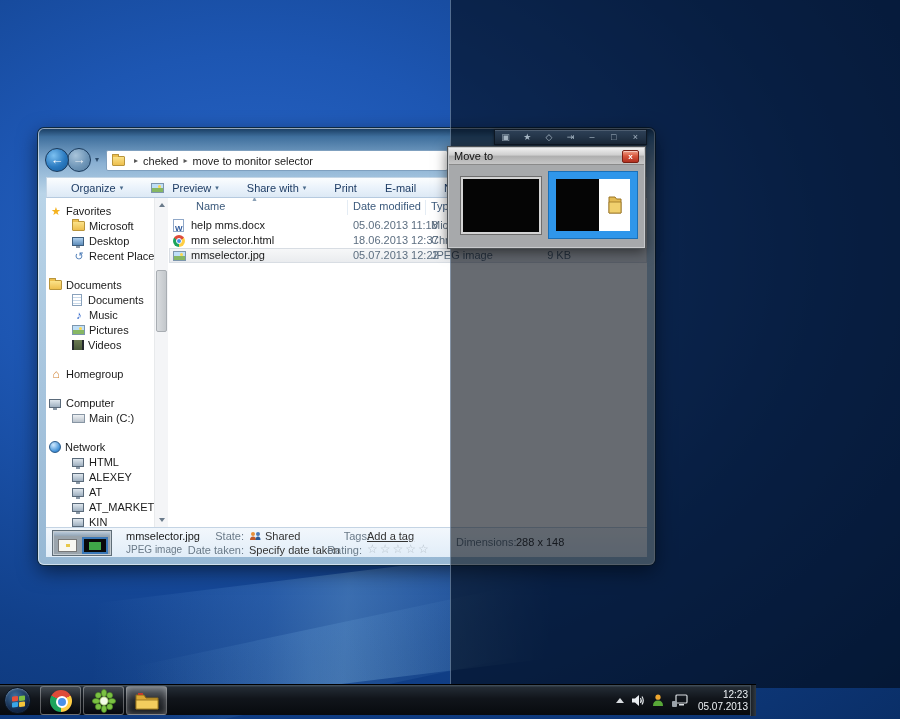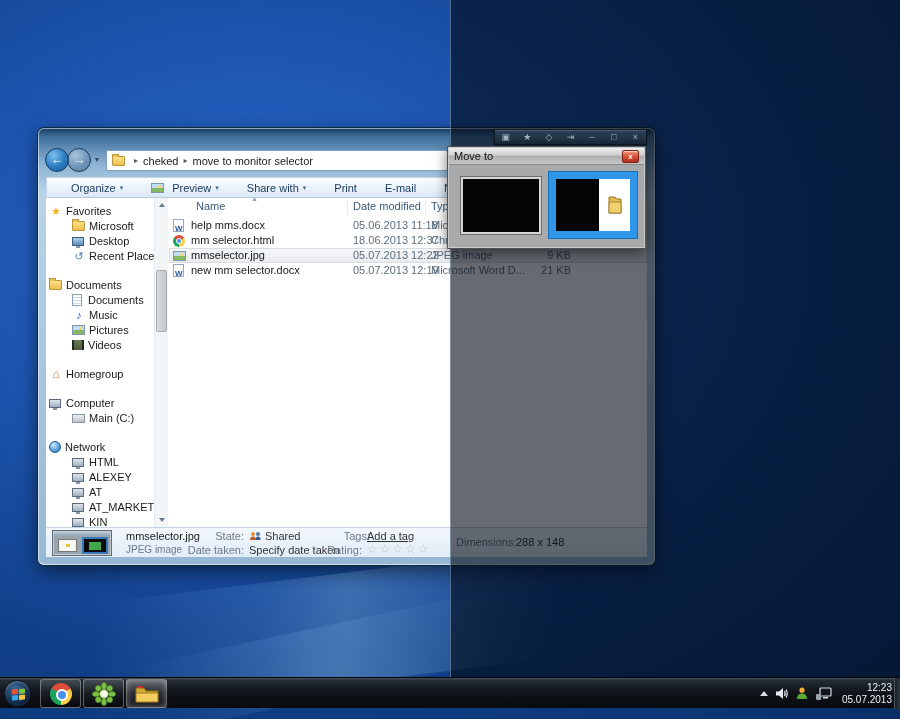--- a/index.html
+++ b/index.html
@@ -110,21 +110,21 @@
   .mon1 { position:absolute; left:13px; top:30px; width:80px; height:57px; background:#050505;
     border:2px solid #d4d4d4; box-shadow:0 0 0 1px #6e6e6e; }
   .mon2 { position:absolute; left:101px; top:25px; width:88px; height:66px; background:#2f96ea;
     padding:7px; box-shadow:0 0 0 1px #1a70b8; }
   .mon2-inner { width:100%; height:100%; background:#fff; display:flex; }
   .m2-black { width:43px; height:100%; background:#050505; }
   .m2-white { flex:1; position:relative; }
   .m2-white svg { position:absolute; left:50%; top:50%; transform:translate(-50%,-50%); }
 
   
-  .taskbar { position:absolute; left:0; bottom:11px; width:900px; height:31px; z-index:9;
+  .taskbar { position:absolute; left:0; bottom:4px; width:756px; height:31px; z-index:9;
     background:linear-gradient(180deg,#46545f 0%, #232b34 8%, #11151b 45%, #070a0e 100%);
     border-top:1px solid #000; }
   .start { position:absolute; left:4px; top:2px; width:32px; height:27px; }
   .orb { width:27px; height:27px; border-radius:50%;
     background:radial-gradient(circle at 40% 32%, #3e6f9e, #13294a 62%, #0a1528 100%);
     border:1px solid #0a1420; position:relative; box-shadow:inset 0 1px 2px rgba(255,255,255,.35); }
   .flag { position:absolute; left:7px; top:8px; width:13px; height:11px; display:grid;
     grid-template-columns:1fr 1fr; grid-template-rows:1fr 1fr; gap:1px; transform:skewY(-4deg); }
   .flag i { display:block; border-radius:1px; }
   .f1{background:#e8503a}.f2{background:#7ec242}.f3{background:#3aa5e8}.f4{background:#f5c53a}
@@ -286,27 +286,20 @@
             <span class="ctype">Chrome HTML Docu...</span>
             <span class="csize"></span>
           </div>
           <div class="row selected">
             <span class="cicon ico-pic"></span>
             <span class="cname">mmselector.jpg</span>
             <span class="cdate">05.07.2013 12:22</span>
             <span class="ctype">JPEG image</span>
             <span class="csize">9 KB</span>
           </div>
-          <div class="row">
-            <span class="cicon ico-word"></span>
-            <span class="cname">new mm selector.docx</span>
-            <span class="cdate">05.07.2013 12:19</span>
-            <span class="ctype">Microsoft Word D...</span>
-            <span class="csize">21 KB</span>
-          </div>
         </div>
       </div>
     </div>
 
     <div class="details">
       <div class="thumb">
         <div class="tt"></div>
           <div class="m1"></div>
           <div class="m2"></div>
       </div>

